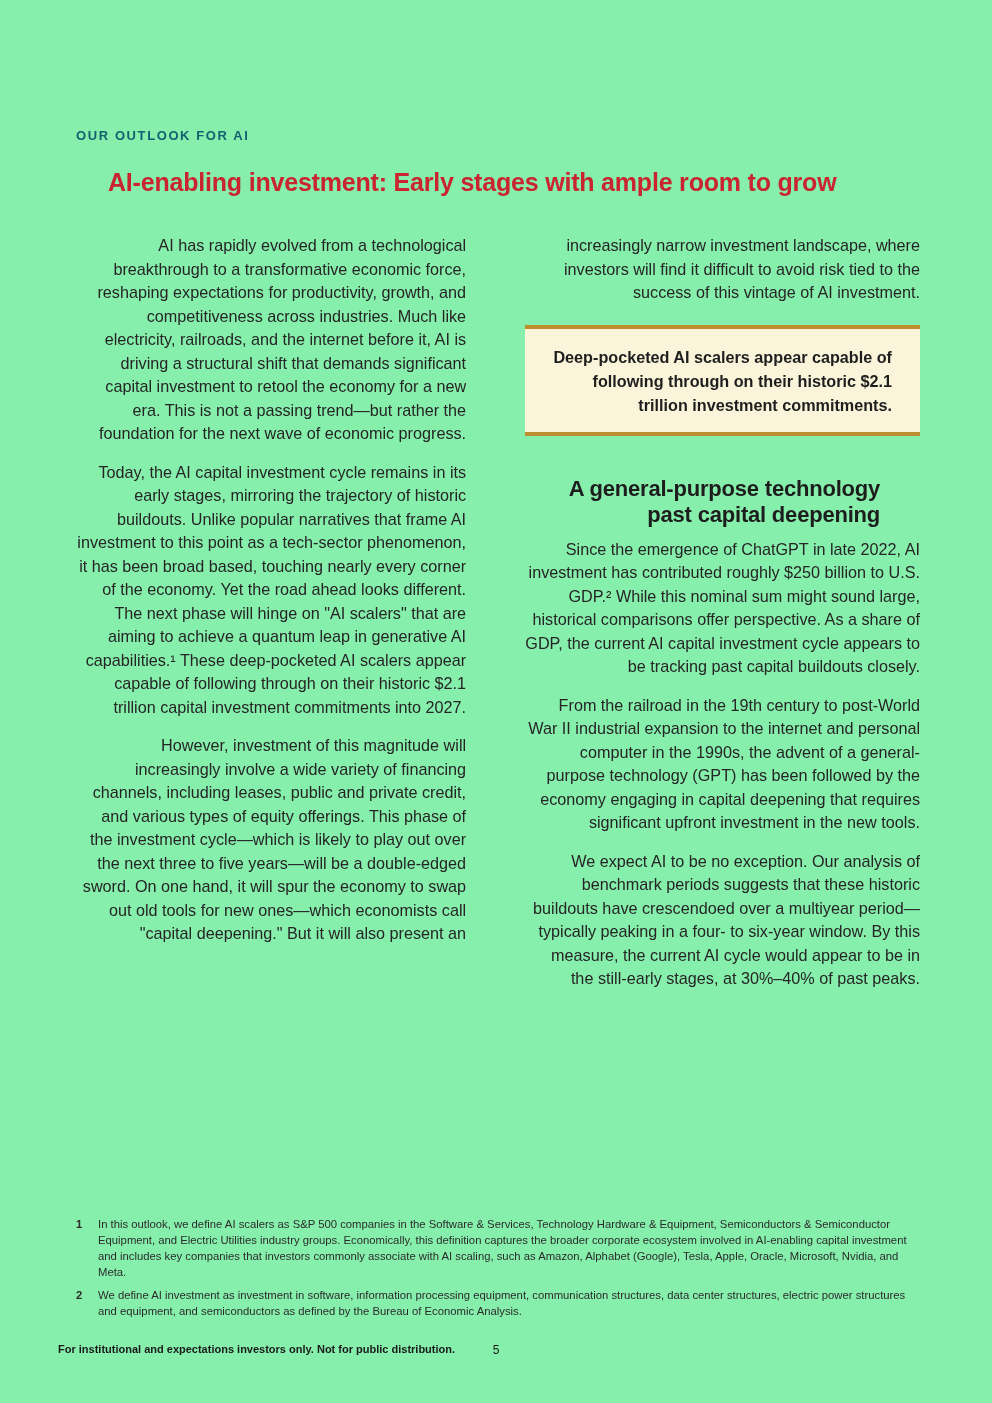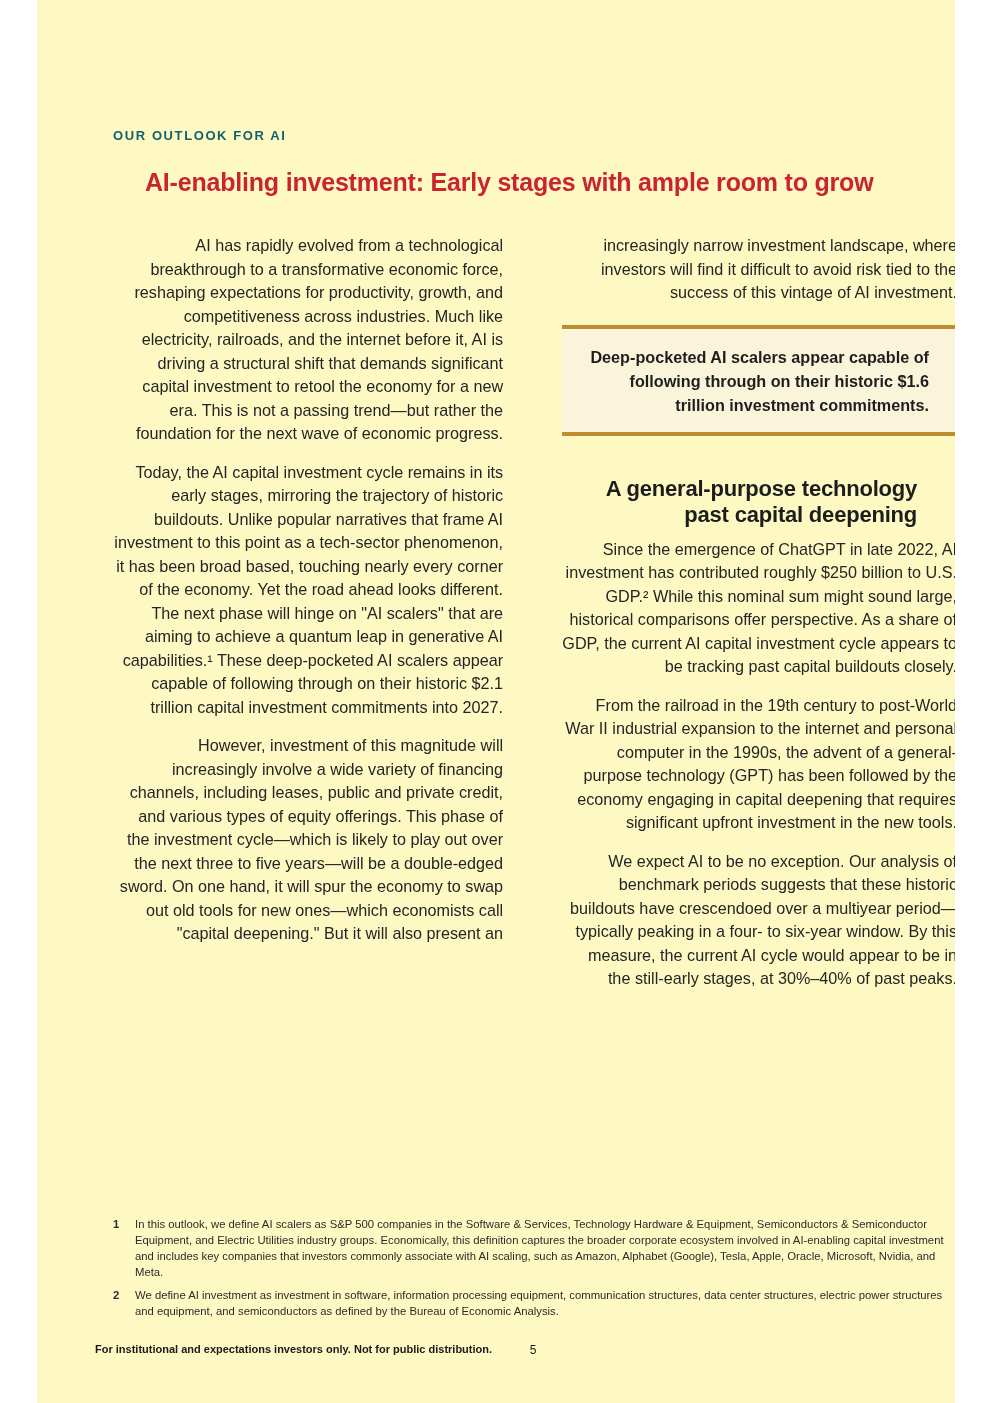--- a/index.html
+++ b/index.html
@@ -4,23 +4,23 @@
 <style>
   * { margin: 0; padding: 0; box-sizing: border-box; }
   html, body { background: #ffffff; }
   body {
     font-family: "Liberation Sans", sans-serif;
     color: #252525;
     -webkit-font-smoothing: antialiased;
   }
   .page {
     position: relative;
-    width: 918px;
+    width: 992px;
     height: 1403px;
-    background: #fef9c3;
+    background: #86efac;
     overflow: hidden;
     margin: 0 auto;
   }
   .eyebrow {
     position: absolute;
     top: 128px;
     left: 76px;
     font-size: 13px;
     font-weight: 700;
     letter-spacing: 1.6px;
@@ -132,21 +132,21 @@
     <div class="col col-left">
       <p>AI has rapidly evolved from a technological breakthrough to a transformative economic force, reshaping expectations for productivity, growth, and competitiveness across industries. Much like electricity, railroads, and the internet before it, AI is driving a structural shift that demands significant capital investment to retool the economy for a new era. This is not a passing trend—but rather the foundation for the next wave of economic progress.</p>
       <p>Today, the AI capital investment cycle remains in its early stages, mirroring the trajectory of historic buildouts. Unlike popular narratives that frame AI investment to this point as a tech-sector phenomenon, it has been broad based, touching nearly every corner of the economy. Yet the road ahead looks different. The next phase will hinge on "AI scalers" that are aiming to achieve a quantum leap in generative AI capabilities.¹ These deep-pocketed AI scalers appear capable of following through on their historic $2.1 trillion capital investment commitments into 2027.</p>
       <p>However, investment of this magnitude will increasingly involve a wide variety of financing channels, including leases, public and private credit, and various types of equity offerings. This phase of the investment cycle—which is likely to play out over the next three to five years—will be a double-edged sword. On one hand, it will spur the economy to swap out old tools for new ones—which economists call "capital deepening." But it will also present an</p>
     </div>
 
     <div class="col col-right">
       <p>increasingly narrow investment landscape, where investors will find it difficult to avoid risk tied to the success of this vintage of AI investment.</p>
 
       <div class="callout">
-        <div class="callout-text">Deep-pocketed AI scalers appear capable of following through on their historic $1.6 trillion investment commitments.</div>
+        <div class="callout-text">Deep-pocketed AI scalers appear capable of following through on their historic $2.1 trillion investment commitments.</div>
       </div>
 
       <h2 class="section-heading">A general-purpose technology past capital deepening</h2>
 
       <p>Since the emergence of ChatGPT in late 2022, AI investment has contributed roughly $250 billion to U.S. GDP.² While this nominal sum might sound large, historical comparisons offer perspective. As a share of GDP, the current AI capital investment cycle appears to be tracking past capital buildouts closely.</p>
       <p>From the railroad in the 19th century to post-World War II industrial expansion to the internet and personal computer in the 1990s, the advent of a general-purpose technology (GPT) has been followed by the economy engaging in capital deepening that requires significant upfront investment in the new tools.</p>
       <p>We expect AI to be no exception. Our analysis of benchmark periods suggests that these historic buildouts have crescendoed over a multiyear period—typically peaking in a four- to six-year window. By this measure, the current AI cycle would appear to be in the still-early stages, at 30%–40% of past peaks.</p>
     </div>
 
   </div>

